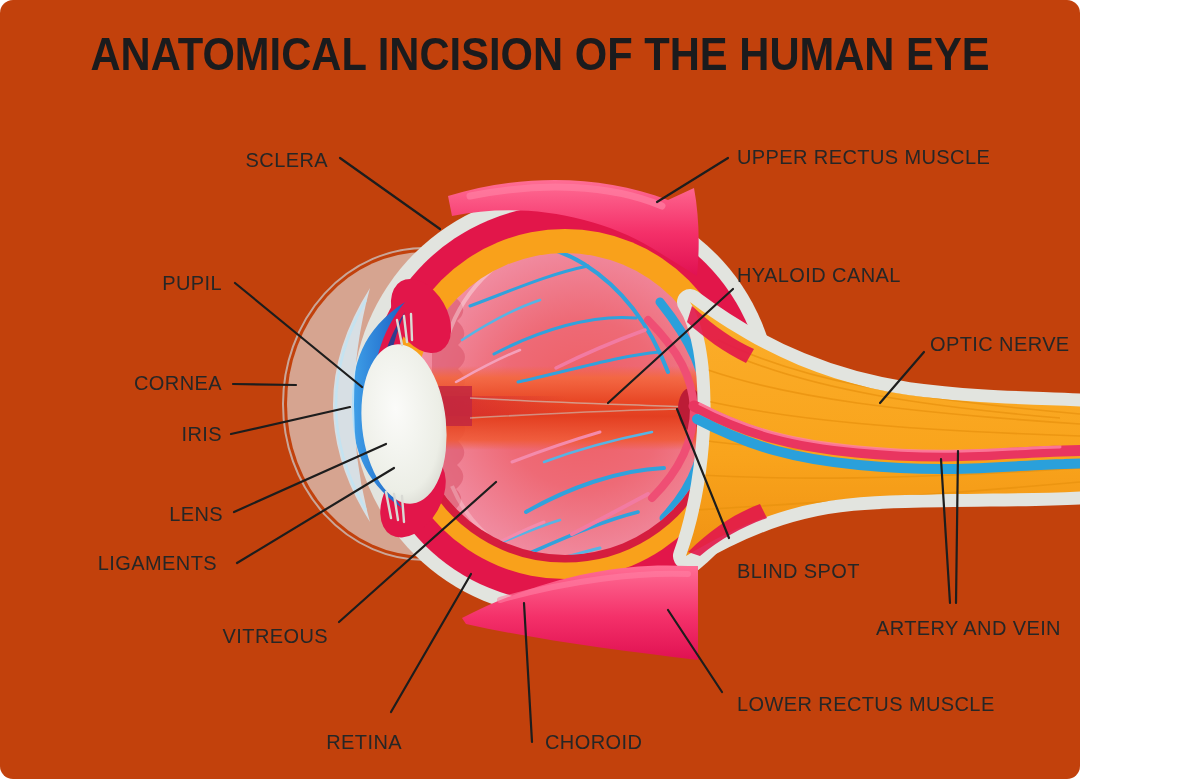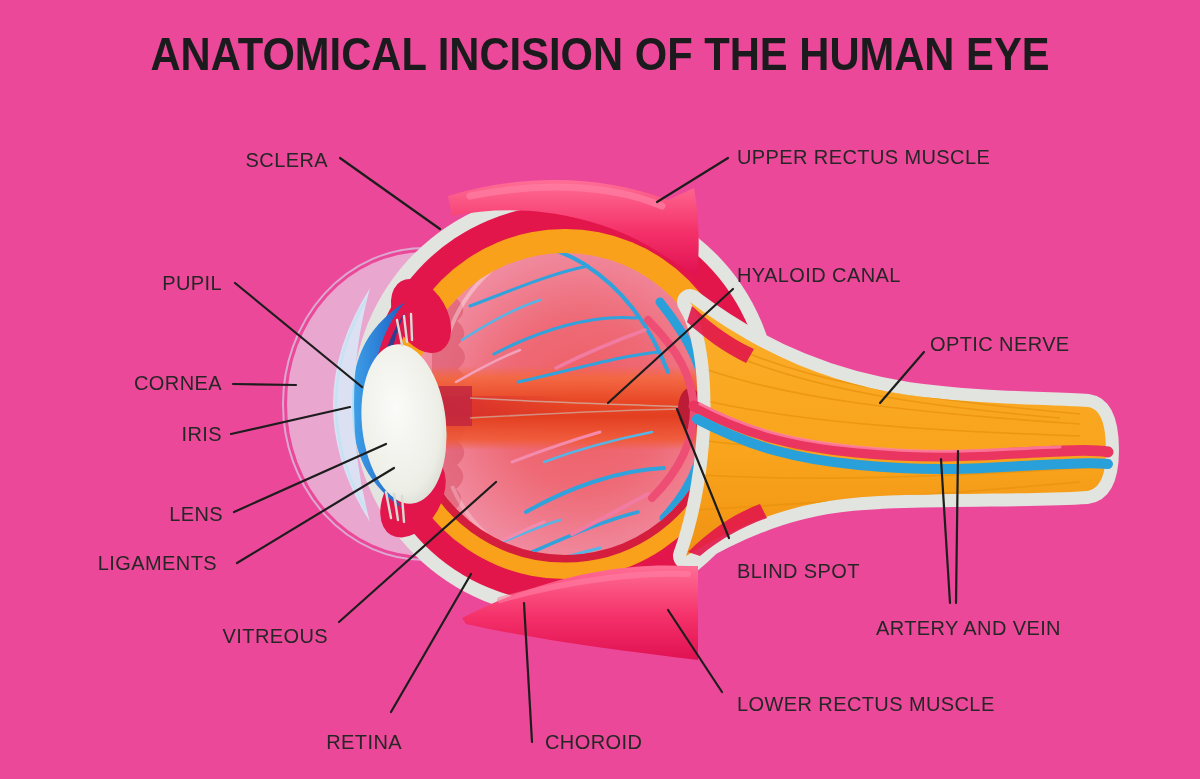--- a/index.html
+++ b/index.html
@@ -1,17 +1,17 @@
 <!DOCTYPE html>
 <html><head>
 <meta charset="utf-8">
 <style>
   html,body{margin:0;padding:0;background:#ffffff;}
-  .stage{position:relative;width:1200px;height:779px;background:#ec4899;overflow:hidden;
-         font-family:"Liberation Sans",sans-serif;}
+  .stage{position:relative;width:1080px;height:779px;background:#c2410c;overflow:hidden;
+         font-family:"Liberation Sans",sans-serif;border-radius:13px;}
   .title{position:absolute;top:28px;left:0;width:100%;text-align:center;
          font-size:43px;font-weight:700;color:#1b1b1d;letter-spacing:0px;
          transform:scale(.97,1.08);transform-origin:center top;}
   svg{position:absolute;left:0;top:0;}
   .diagram-label{font-family:"Liberation Sans",sans-serif;font-size:20px;fill:#262626;
                  letter-spacing:.4px;}
   .leader{stroke:#1d1d1d;stroke-width:2.2;stroke-linecap:round;fill:none;}
 </style>
 </head>
 <body>

